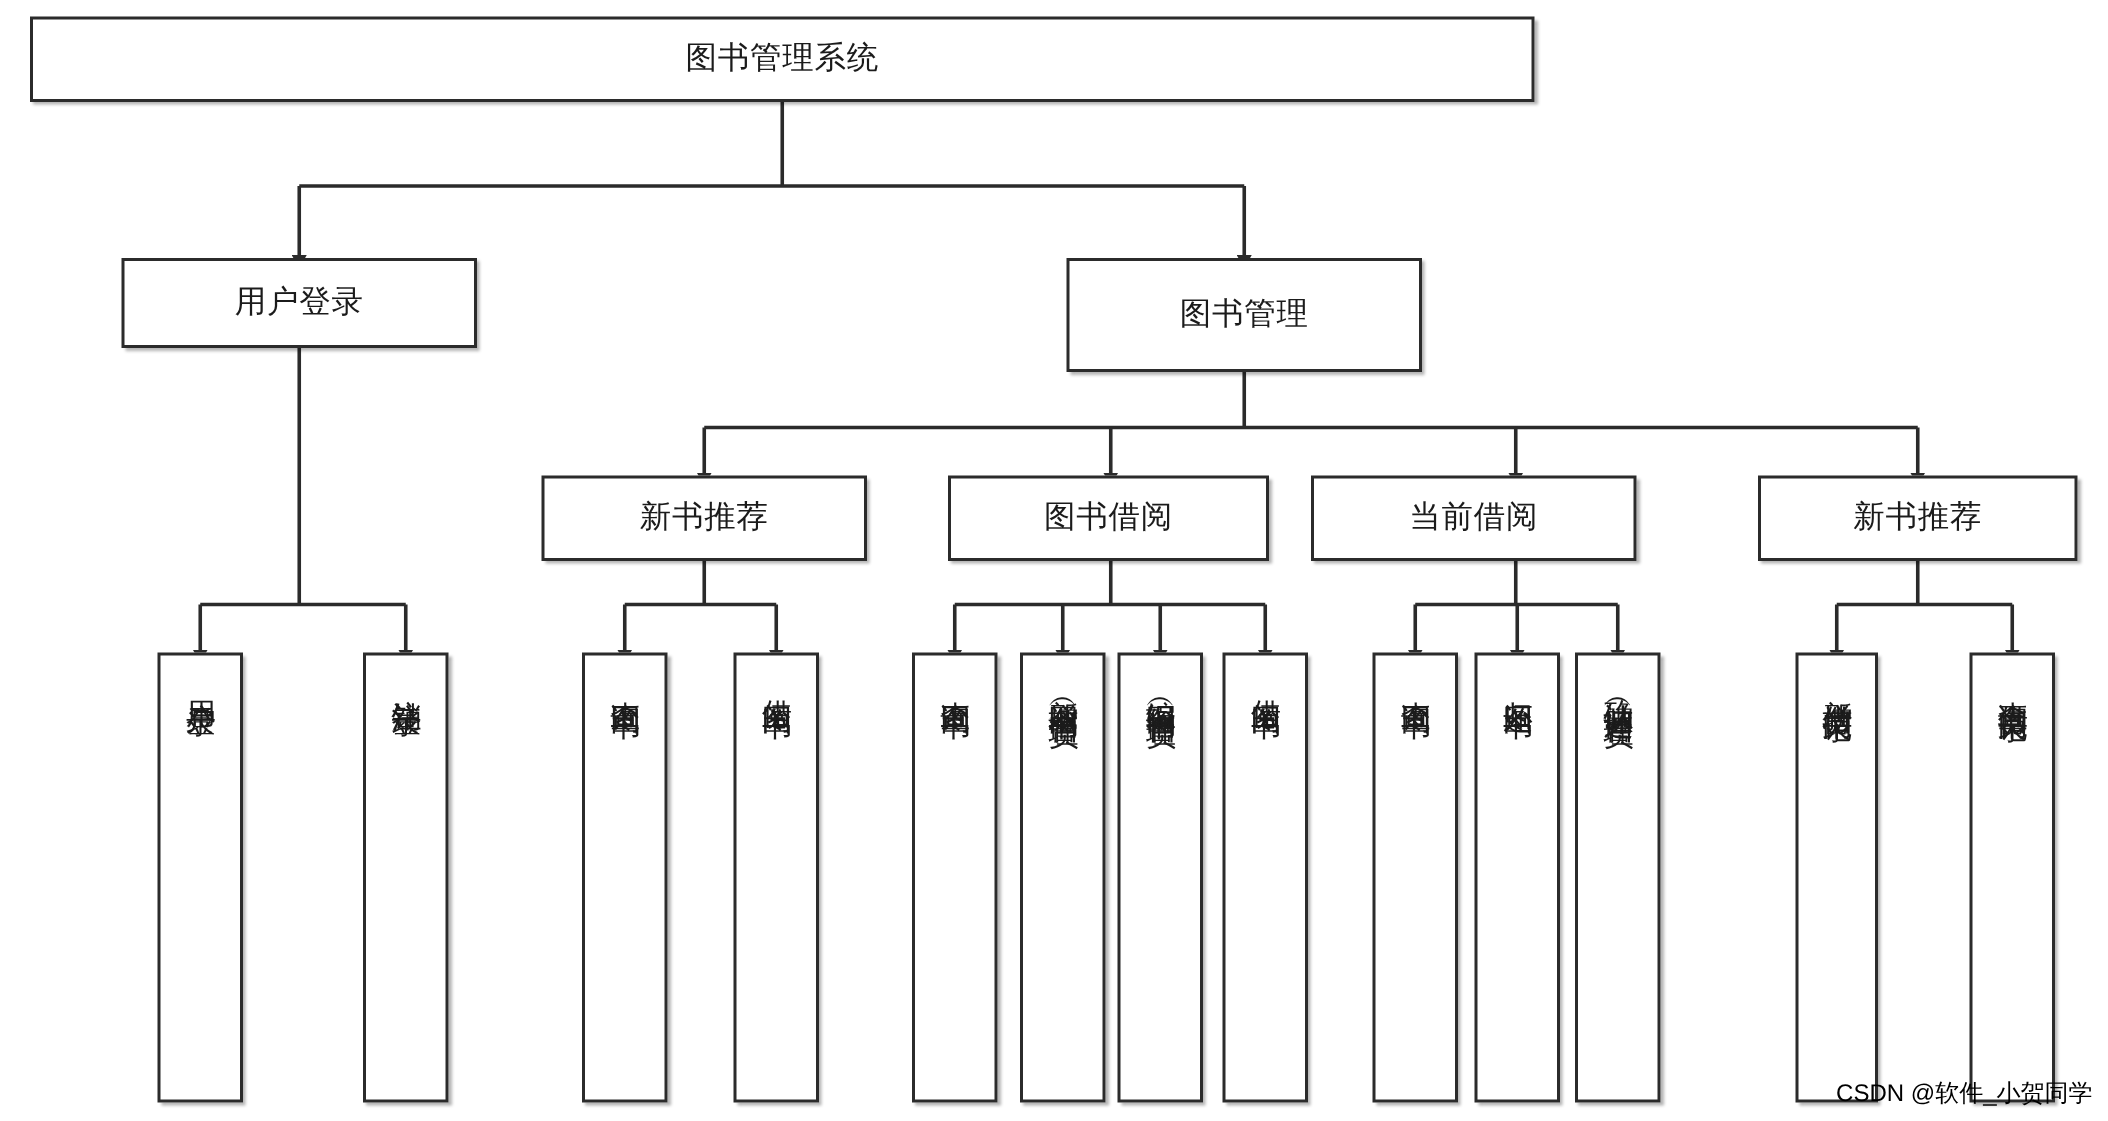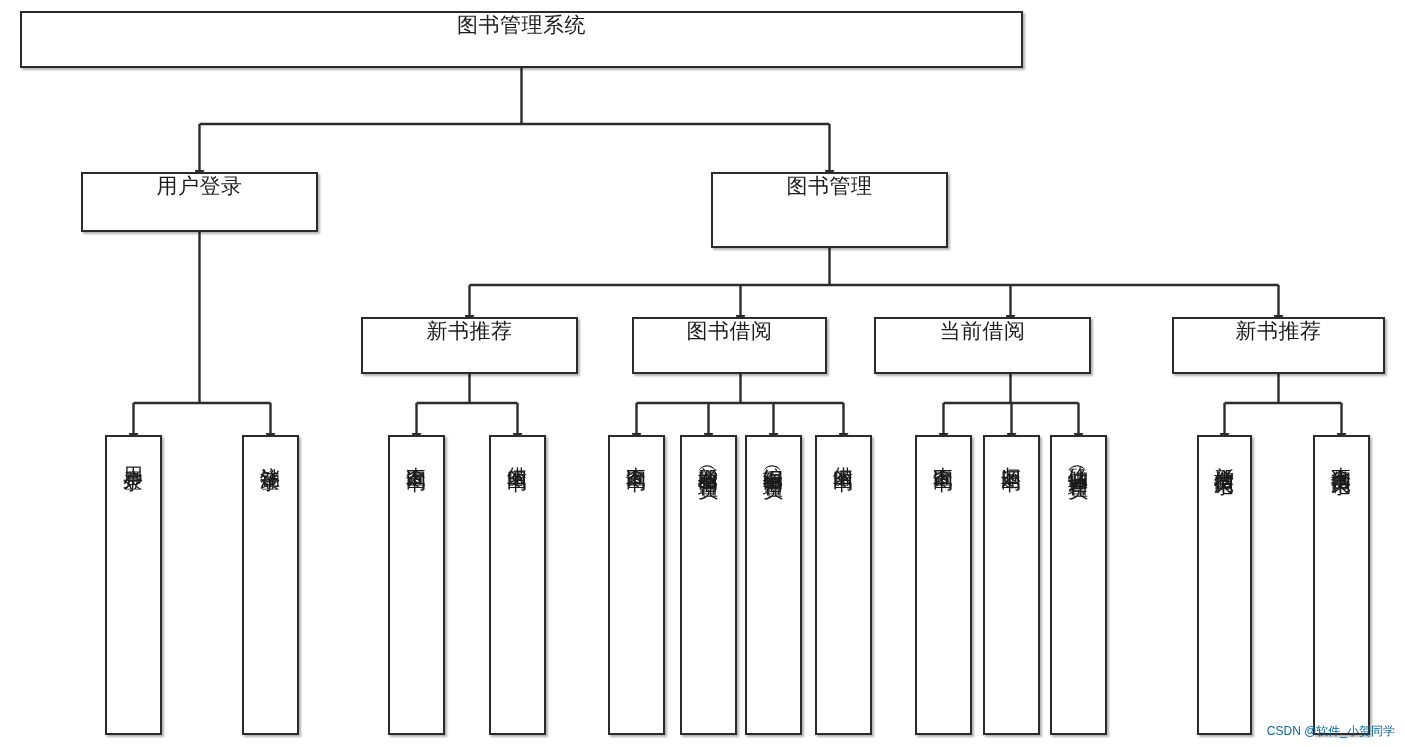--- a/index.html
+++ b/index.html
@@ -26,21 +26,21 @@
     height: 747px;
     pointer-events: none;
   }
   .node {
     position: absolute;
     box-sizing: border-box;
     background: #ffffff;
     border: 2px solid #2b2b2b;
     box-shadow: 2px 2px 2px rgba(0,0,0,0.30);
     display: flex;
-    align-items: flex-start;
+    align-items: center;
     justify-content: center;
     color: #1b1b1b;
     z-index: 2;
   }
   .node .label {
     font-size: 21px;
     line-height: 1.18;
     letter-spacing: 0.5px;
     white-space: nowrap;
     text-align: center;
@@ -56,22 +56,22 @@
     font-size: 20px;
     line-height: 1.30;
     letter-spacing: 2px;
     white-space: normal;
     text-align: left;
   }
   #watermark {
     position: absolute;
     right: 10px;
     bottom: 7px;
-    font-size: 12px;
-    color: #0369a1;
+    font-size: 16px;
+    color: #000000;
     white-space: nowrap;
     z-index: 5;
     font-family: "Liberation Sans", "DejaVu Sans", sans-serif;
   }
 </style>
 </head>
 <body>
 
 <div id="canvas">
 
@@ -124,21 +124,21 @@
       </div>
       <div class="node" style="left: 81px; top: 172px; width: 237px; height: 60px;">
         <span class="label">用户登录</span>
       </div>
       <div class="node" style="left: 711px; top: 172px; width: 237px; height: 76px;">
         <span class="label">图书管理</span>
       </div>
       <div class="node" style="left: 361px; top: 317px; width: 217px; height: 57px;">
         <span class="label">新书推荐</span>
       </div>
-      <div class="node" style="left: 632px; top: 317px; width: 195px; height: 57px;">
+      <div class="node" style="left: 632px; top: 317px; width: 214px; height: 57px;">
         <span class="label">图书借阅</span>
       </div>
       <div class="node" style="left: 874px; top: 317px; width: 217px; height: 57px;">
         <span class="label">当前借阅</span>
       </div>
       <div class="node" style="left: 1172px; top: 317px; width: 213px; height: 57px;">
         <span class="label">新书推荐</span>
       </div>
       <div class="node leaf" style="left: 105px; top: 435px; width: 57px; height: 300px;">
         <span class="label">用户登录</span>

